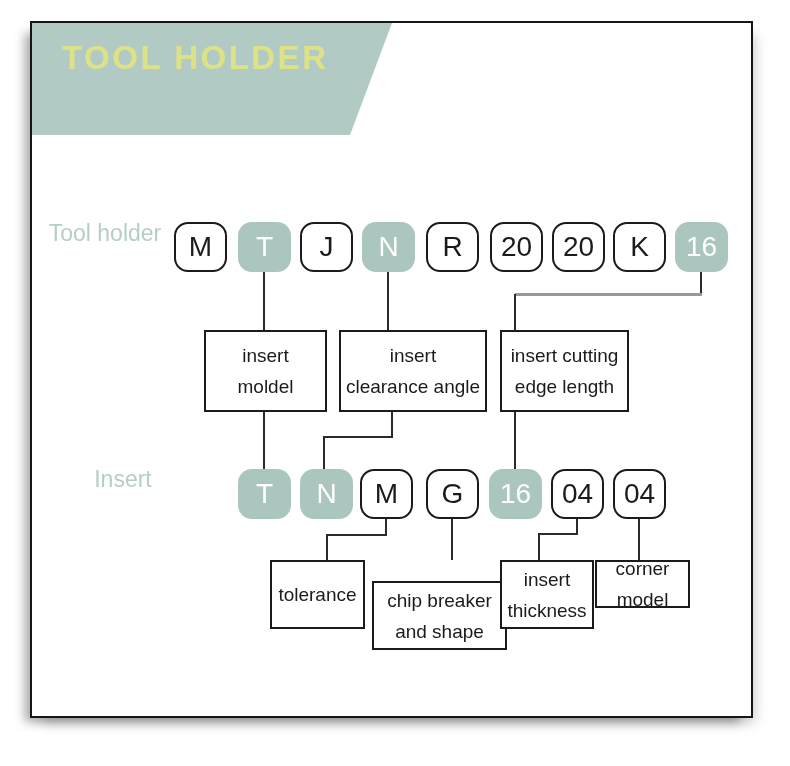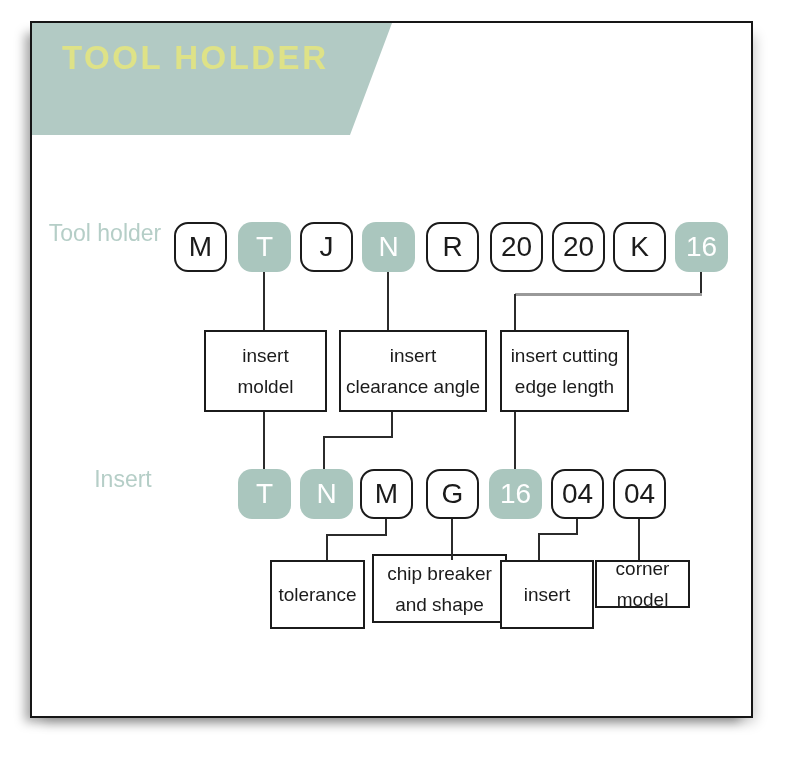--- a/index.html
+++ b/index.html
@@ -100,26 +100,27 @@
       <div>clearance angle</div>
     </div>
     <div class="annot" style="left:468px;top:307px;width:129px;height:82px">
       <div>insert cutting</div>
       <div>edge length</div>
     </div>
 
     <div class="annot" style="left:238px;top:537px;width:95px;height:69px">
       <div>tolerance</div>
     </div>
-    <div class="annot" style="left:340px;top:531px;width:135px;height:69px">
+    <div class="annot" style="left:340px;top:558px;width:135px;height:69px">
       <div>chip breaker</div>
       <div>and shape</div>
     </div>
     <div class="annot" style="left:468px;top:537px;width:94px;height:69px">
       <div>insert</div>
+      <div>thickness</div>
     </div>
     <div class="annot" style="left:563px;top:537px;width:95px;height:48px">
       <div>corner</div>
       <div>model</div>
     </div>
 
     <div class="conn" style="left:231px;top:249px;width:2px;height:58px"></div>
     <div class="conn" style="left:355px;top:249px;width:2px;height:58px"></div>
     <div class="conn" style="left:668px;top:249px;width:2px;height:23px"></div>
     <div class="conn gray" style="left:483px;top:270px;width:187px;height:3px"></div>

